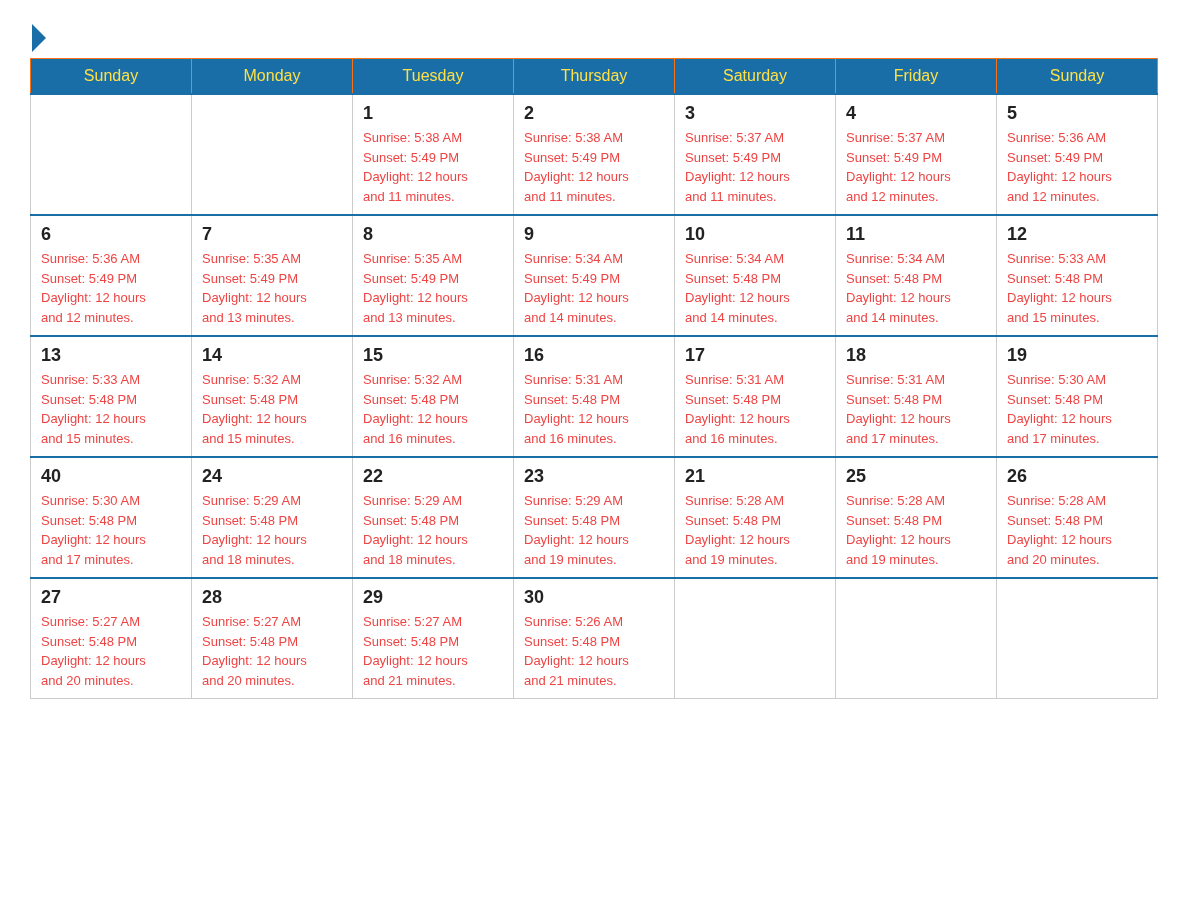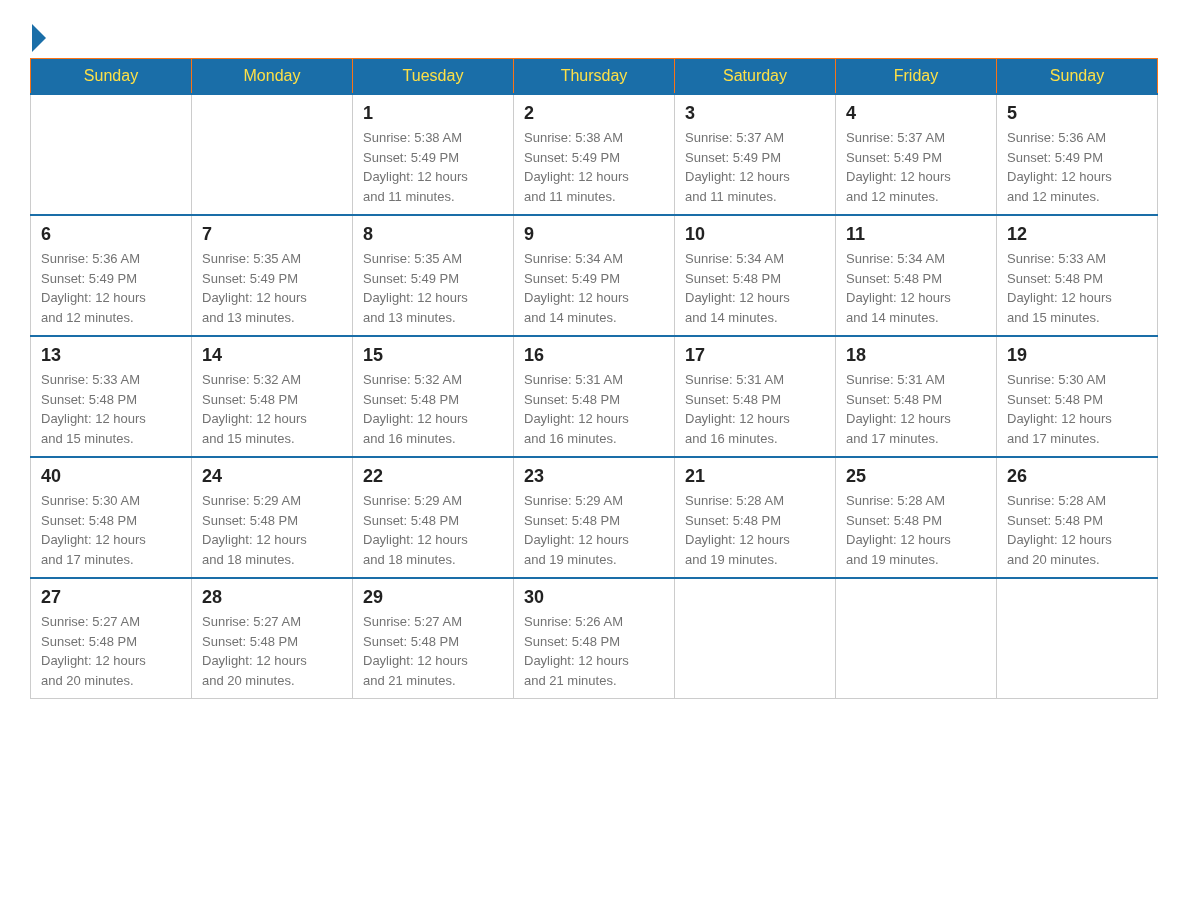--- a/index.html
+++ b/index.html
@@ -83,21 +83,21 @@
     }
     .day-number {
       font-size: 18px;
       font-weight: bold;
       color: #222;
       display: block;
       margin-bottom: 4px;
     }
     .day-info {
       font-size: 13px;
-      color: #737373;
+      color: #ef4444;
       line-height: 1.5;
     }
     .empty-cell {
       background: #fff;
     }
     tr.week-row td {
       border-top: 2px solid #1a6ea8;
     }
   </style>
 </head>

